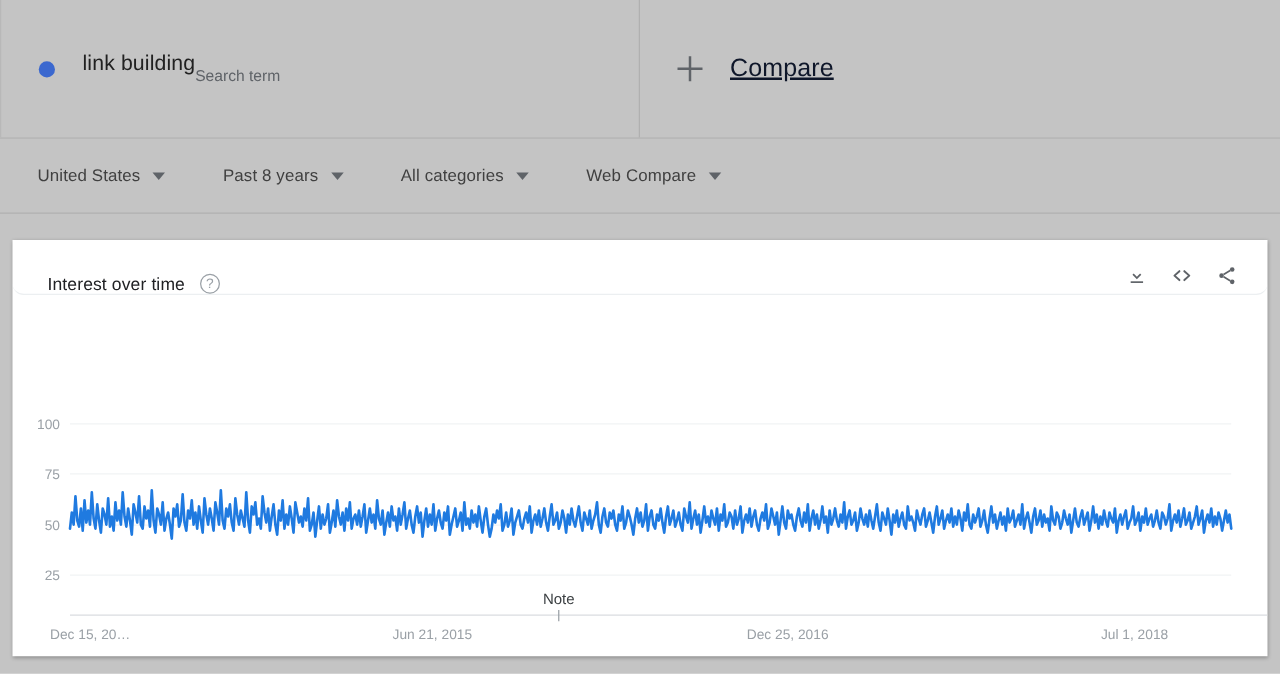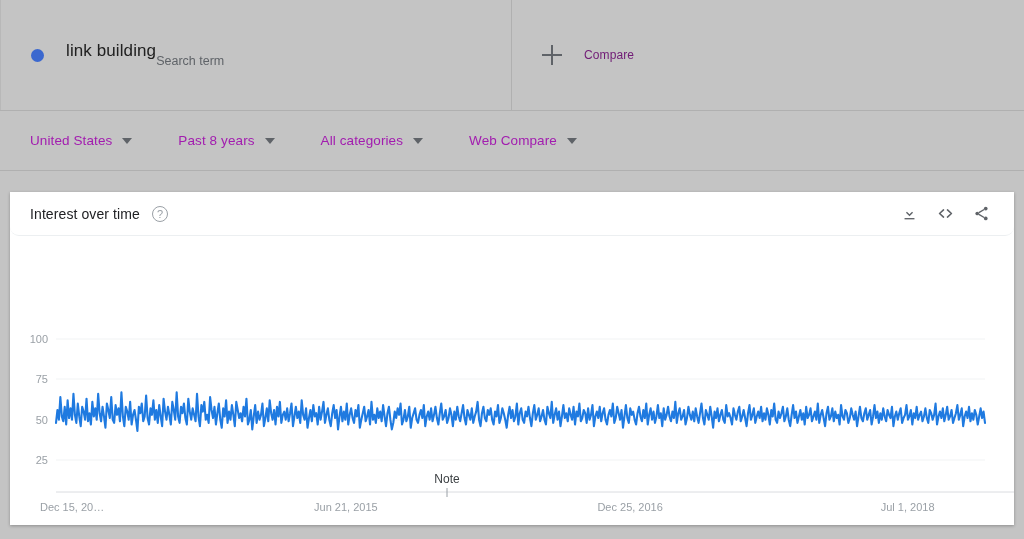--- a/index.html
+++ b/index.html
@@ -71,43 +71,44 @@
     flex: 0 0 auto;
   }
   .plus-icon::before, .plus-icon::after {
     content: "";
     position: absolute;
     background: #5f6368;
   }
   .plus-icon::before { left: 0; right: 0; top: 9px; height: 1.6px; }
   .plus-icon::after { top: 0; bottom: 0; left: 9px; width: 1.6px; }
   .compare-label {
-    font-size: 12px;
-    color: #701a75;
-    letter-spacing: .1px;
+    font-size: 20px;
+    color: #0f172a;
+    letter-spacing: .1px;
+    text-decoration: underline;
   }
 
   
   .filter-bar {
     height: 59px;
     display: flex;
     align-items: center;
     padding-left: 30px;
     border-bottom: 1px solid #b0b0b0;
     background: #c4c4c4;
   }
   .filter {
     display: flex;
     align-items: center;
     margin-right: 46px;
     cursor: pointer;
   }
   .filter-label {
     font-size: 13.5px;
-    color: #a21caf;
+    color: #404040;
     letter-spacing: .1px;
   }
   .caret {
     width: 0; height: 0;
     margin-left: 10px;
     border-left: 5px solid transparent;
     border-right: 5px solid transparent;
     border-top: 6px solid #5f6368;
   }
 
@@ -118,23 +119,23 @@
     top: 192px;
     width: 1004px;
     height: 333px;
     background: #ffffff;
     box-sizing: border-box;
     box-shadow: 0 1px 3px rgba(0,0,0,.28);
   }
   .card-head {
     height: 44px;
     display: flex;
-    align-items: center;
+    align-items: flex-end;
     justify-content: space-between;
-    padding: 0 18px 0 20px;
+    padding: 0 18px 0 28px;
     border-bottom: 1px solid #eceff1;
     box-sizing: border-box;
     border-radius: 9px;
   }
   .card-title-wrap { display: flex; align-items: center; }
   .card-title {
     font-size: 14px;
     color: #202124;
     letter-spacing: .1px;
   }

